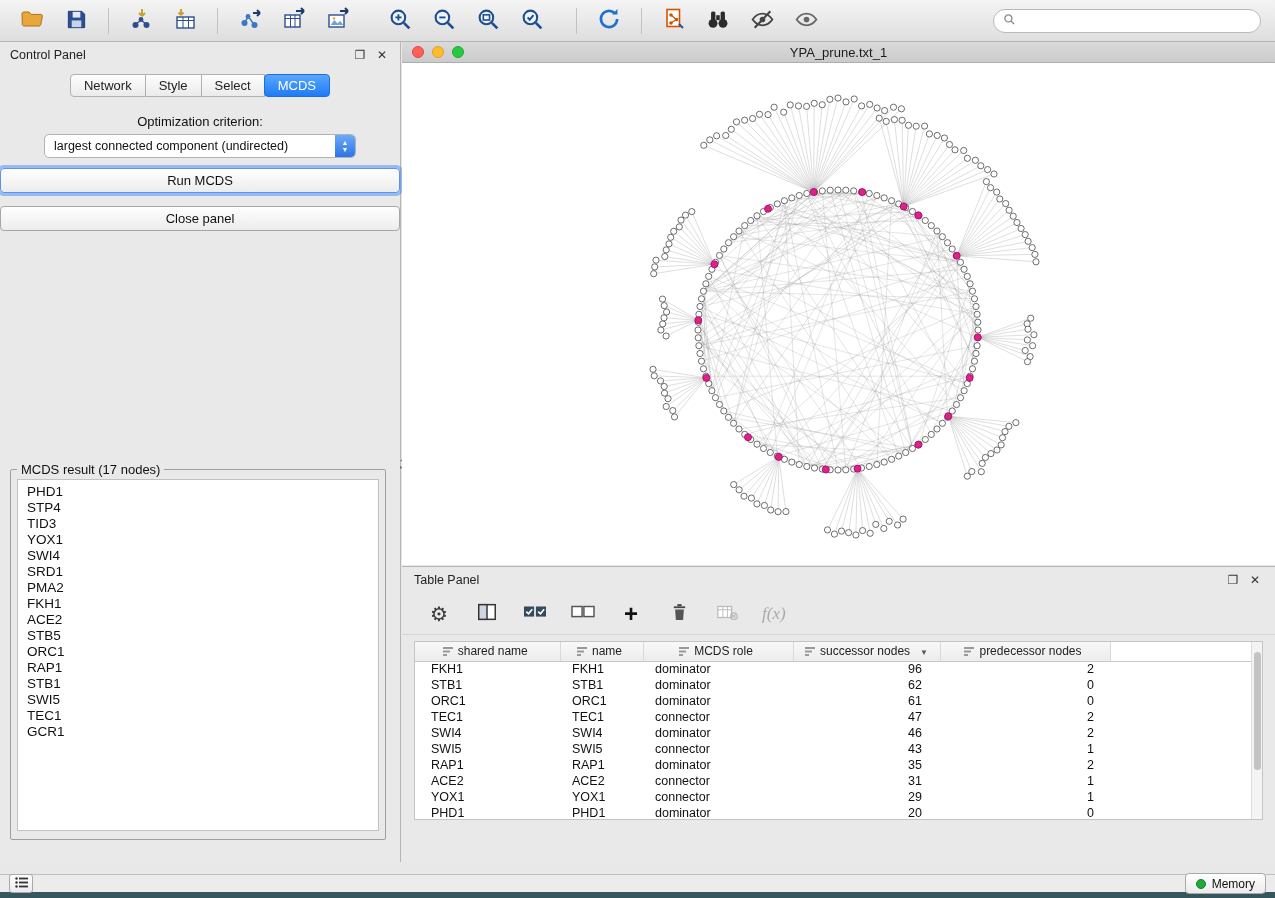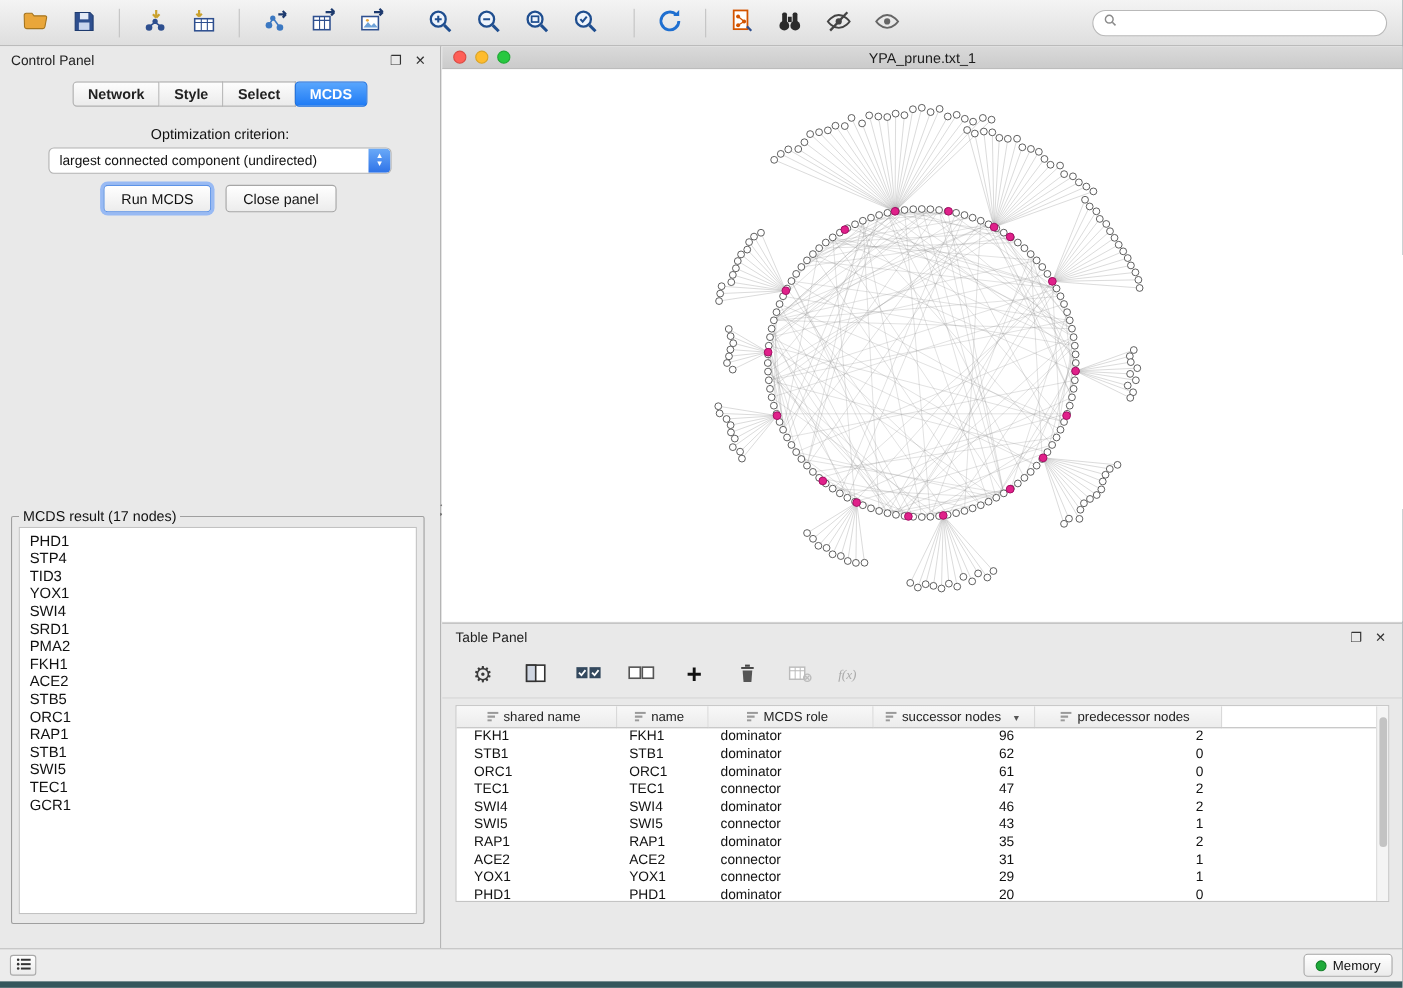--- a/index.html
+++ b/index.html
@@ -22,35 +22,35 @@
   
   #control-panel { position:absolute; top:42px; left:0; width:401px; bottom:30px;
     background:#e9e9e9; border-right:1px solid #b5b5b5; }
   .panel-head { height:26px; display:flex; align-items:center; padding:0 10px; }
   .panel-title { font-size:12.5px; color:#222; }
   .panel-head .spacer { flex:1; }
   .win-ic { width:16px; height:16px; display:flex; align-items:center; justify-content:center;
     font-size:12px; color:#333; cursor:pointer; margin-left:6px; }
   #cp-tabs { position:absolute; top:32px; left:0; width:100%; display:flex; justify-content:center; }
   .tab { font-size:13px; color:#222; padding:3px 13px; border:1px solid #b0b0b0;
-    background:linear-gradient(#fdfdfd,#ebebeb); cursor:pointer;font-weight:bold; }
+    background:linear-gradient(#fdfdfd,#ebebeb); cursor:pointer; }
   .tab.first { border-radius:4px 0 0 4px; }
   .tab.mid { border-left:none; }
   .tab.active { background:linear-gradient(#59a6fd,#1f7bf5); color:#fff; border-color:#1a6fe0;
     border-radius:4px; margin-left:-1px; }
   #opt-label { position:absolute; top:72px; width:100%; text-align:center; font-size:13px; color:#111; }
   #criterion-combo { position:absolute; top:92px; left:44px; width:312px; height:24px;
     background:#fff; border:1px solid #b2b2b2; border-radius:5px; display:flex; align-items:center;
     cursor:pointer; overflow:hidden; }
   #criterion-combo .val { flex:1; font-size:12.5px; padding-left:9px; color:#111; white-space:nowrap; }
   #criterion-combo .steppers { width:20px; height:100%;
     background:linear-gradient(#6aaaf8,#2e73e8); border-radius:0 4px 4px 0;
     display:flex; flex-direction:column; align-items:center; justify-content:center; color:#fff;
     font-size:7px; line-height:7px; }
-  #cp-buttons { position:absolute; top:126px; width:100%; display:flex; justify-content:center; gap:13px; }
+  #cp-buttons { position:absolute; top:126px; width:100%; display:flex; justify-content:center; gap:13px;flex-direction:column; }
   .pbtn { font-size:13px; color:#111; padding:4px 15px; border:1px solid #a6a6a6; border-radius:4px;
     background:linear-gradient(#ffffff,#ececec); cursor:pointer; }
   .pbtn.focused { box-shadow:0 0 0 3px rgba(72,139,255,.5); border-color:#5c93e8; }
   #mcds-fieldset { position:absolute; top:420px; left:10px; right:14px; bottom:22px;
     border:1px solid #9f9f9f; border-radius:2px; }
   #mcds-fieldset legend { font-size:13px; color:#111; margin-left:6px; padding:0 4px; }
   #mcds-result-list { position:absolute; top:2px; left:6px; right:6px; bottom:8px;
     background:#fff; border:1px solid #c2c2c2; padding:4px 9px; font-size:13.5px; color:#111;
     line-height:16px; overflow:hidden; }
 
@@ -68,21 +68,21 @@
   #network-title { font-size:13px; color:#1c1c1c; }
   #network-canvas { position:absolute; top:21px; left:0; right:0; bottom:0; background:#fff; }
 
   
   #table-panel { position:absolute; left:402px; top:566px; right:0; bottom:30px;
     background:#e9e9e9; border-top:1px solid #b5b5b5; }
   #tp-toolbar { position:absolute; top:26px; left:0; right:0; height:42px; display:flex;
     align-items:center; padding-left:24px; gap:22px; border-bottom:1px solid #d6d6d6; }
   .ticon { display:flex; align-items:center; justify-content:center; width:26px; height:26px;
     background:transparent; border:none; cursor:pointer; }
-  #fx-label { font-family:"Liberation Serif", serif; font-style:italic; font-size:12px; color:#aaa; }
+  #fx-label { font-family:"Liberation Serif", serif; font-style:italic; font-size:17px; color:#aaa; }
   #table-wrap { position:absolute; top:74px; left:12px; right:12px; bottom:42px;
     background:#fff; border:1px solid #c4c4c4; overflow:hidden; }
   #node-table { border-collapse:collapse; table-layout:fixed; width:846px; }
   #node-table th { height:19px; font-weight:normal; font-size:12px; color:#222;
     background:linear-gradient(#f8f8f8,#ececec); border-bottom:1px solid #c9c9c9;
     border-right:1px solid #d9d9d9; text-align:center; white-space:nowrap; overflow:hidden; }
   #node-table th.filler { background:#fff; border-right:none; }
   #node-table th .hlab { margin:0 4px; }
   #node-table td { height:16px; font-size:12.5px; color:#111; white-space:nowrap; overflow:hidden; padding:0 12px; }
   #node-table td.c0 { padding-left:16px; }
@@ -90,21 +90,21 @@
   #node-table td.c4 { text-align:right; padding-right:16px; }
   #table-vscroll { position:absolute; top:0; right:0; bottom:0; width:11px; background:#f4f4f4;
     border-left:1px solid #ddd; }
   #table-vscroll .thumb { position:absolute; top:10px; left:1.5px; width:7px; height:118px;
     background:#c3c3c3; border-radius:4px; }
   #tp-tabs { position:absolute; bottom:10px; left:0; right:0; display:flex; justify-content:center; }
   .sort-ic { display:inline-block; vertical-align:-1px; }
   .chev { font-size:8px; color:#555; margin-left:6px; }
 
   
-  #status-bar { position:absolute; left:0; right:0; bottom:0; height:30px; background:#ececec;
+  #status-bar { position:absolute; left:0; right:0; bottom:0; height:18px; background:#ececec;
     border-top:1px solid #c0c0c0; display:flex; align-items:center; padding:0 9px;gap:48px; }
   #panel-menu-button { width:24px; height:19px; border:1px solid #a9a9a9; border-radius:3px;
     background:linear-gradient(#fff,#ebebeb); display:flex; align-items:center; justify-content:center;
     cursor:pointer; }
   #memory-button { margin-left:auto; height:21px; border:1px solid #a9a9a9; border-radius:4px;
     background:linear-gradient(#fff,#ebebeb); display:flex; align-items:center; gap:6px;
     padding:0 10px; font-size:12px; color:#111; cursor:pointer; }
   #memory-dot { width:10px; height:10px; border-radius:50%; background:#1faa3a; border:1px solid #14802a; }
 </style>
 </head>

